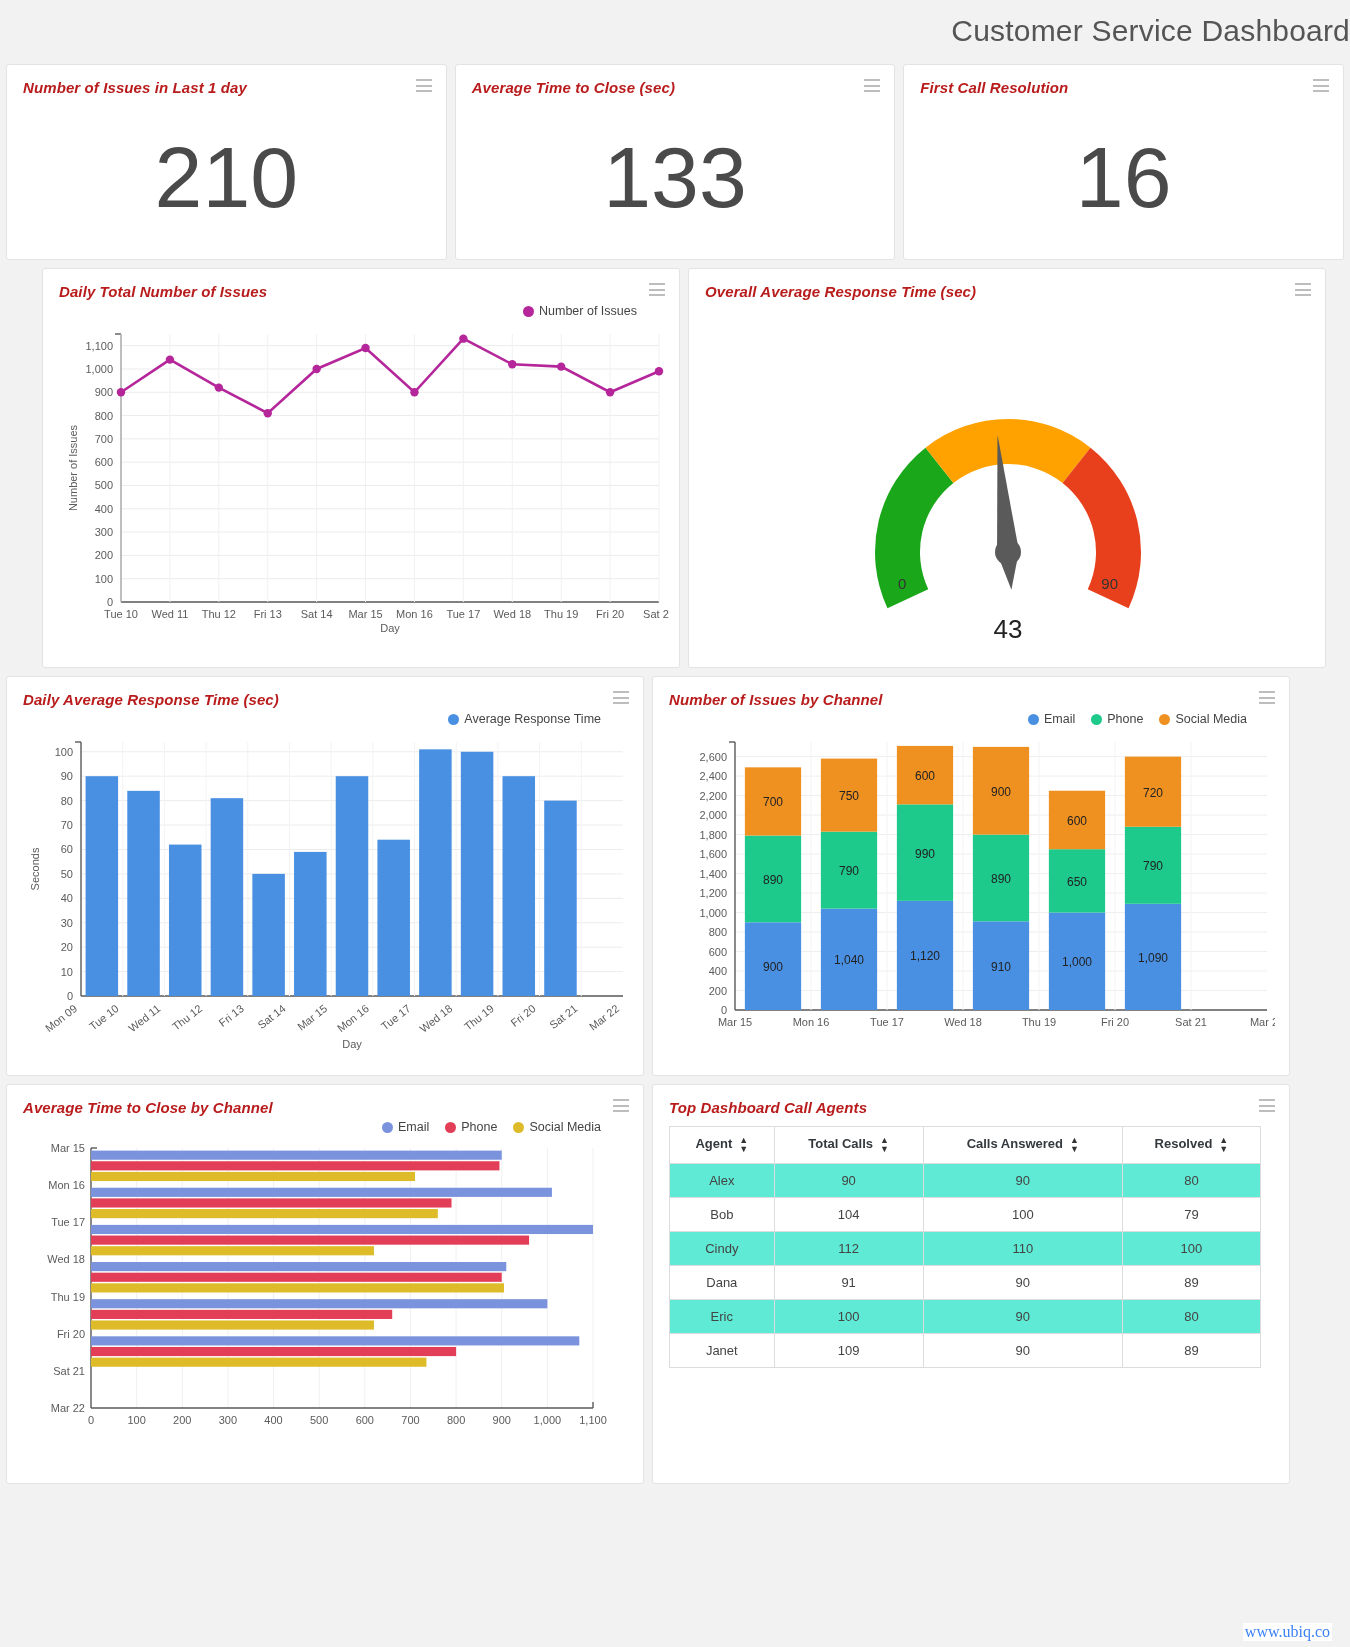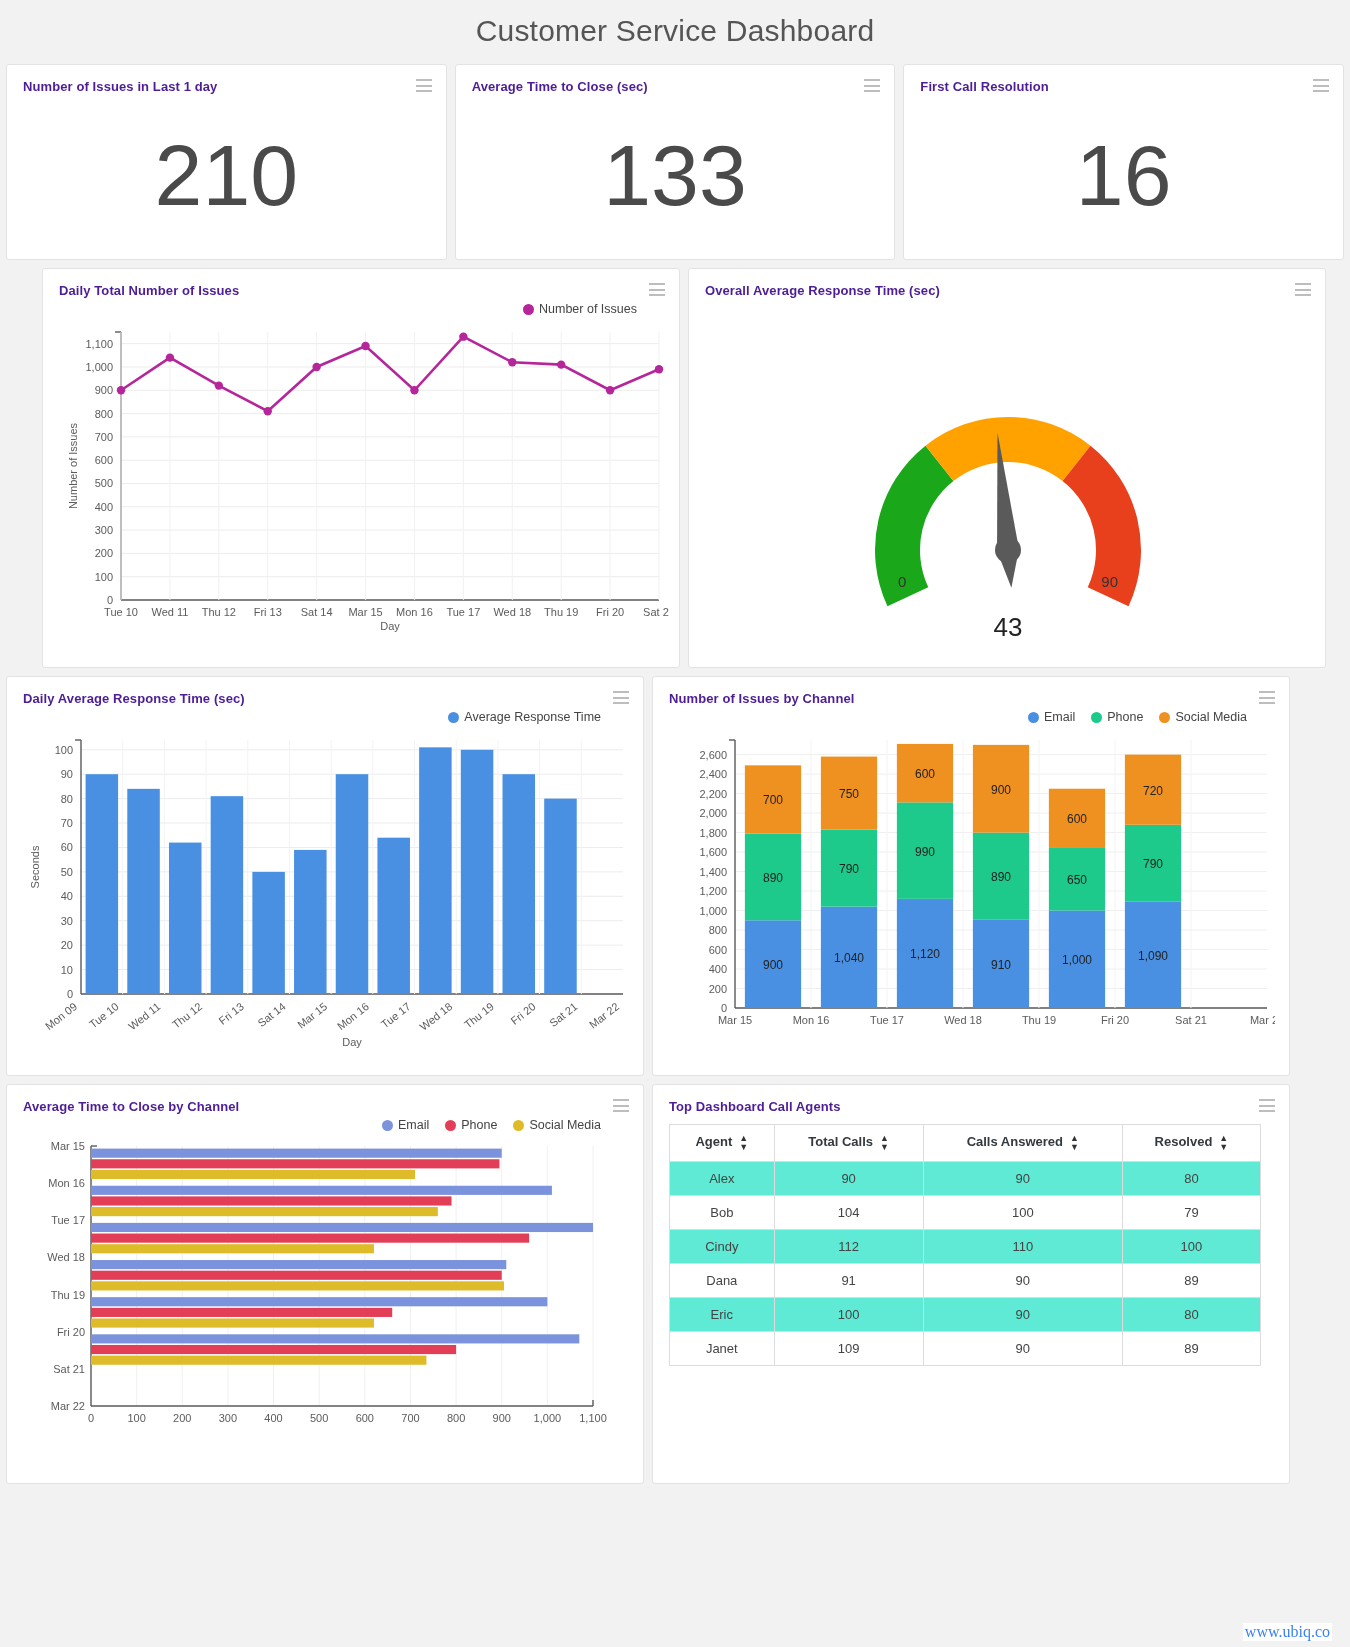--- a/index.html
+++ b/index.html
@@ -4,41 +4,42 @@
 <style>
   * { box-sizing: border-box; }
   html, body {
     margin: 0; padding: 0;
     width: 1350px; height: 1647px;
     background: #f2f2f2;
     font-family: "Liberation Sans", sans-serif;
     overflow: hidden;
   }
   .dash-title {
-    text-align: center;
+    text-align: right;
     font-size: 30px;
     color: #555;
     font-weight: 400;
     padding: 14px 0 16px 0;
     letter-spacing: 0.2px;
   }
   .row { display: flex; gap: 8px; padding: 0 6px 8px 6px; }
   .card {
     background: #fff;
     border: 1px solid #e3e3e3;
     border-radius: 3px;
     position: relative;
     padding: 14px 16px 10px 16px;
   }
   .card-title {
-    font-size: 13px;
+    font-size: 15px;
     font-weight: bold;
-    color: #4c1d95;
+    color: #b91c1c;
     margin: 0 0 2px 0;
     letter-spacing: 0.1px;
+    font-style: italic;
   }
   .burger {
     position: absolute; top: 14px; right: 14px;
     width: 16px; height: 13px;
     display: flex; flex-direction: column; justify-content: space-between;
     cursor: pointer;
   }
   .burger i { display:block; height: 2px; background: #bdbdbd; width: 100%; }
 
   

